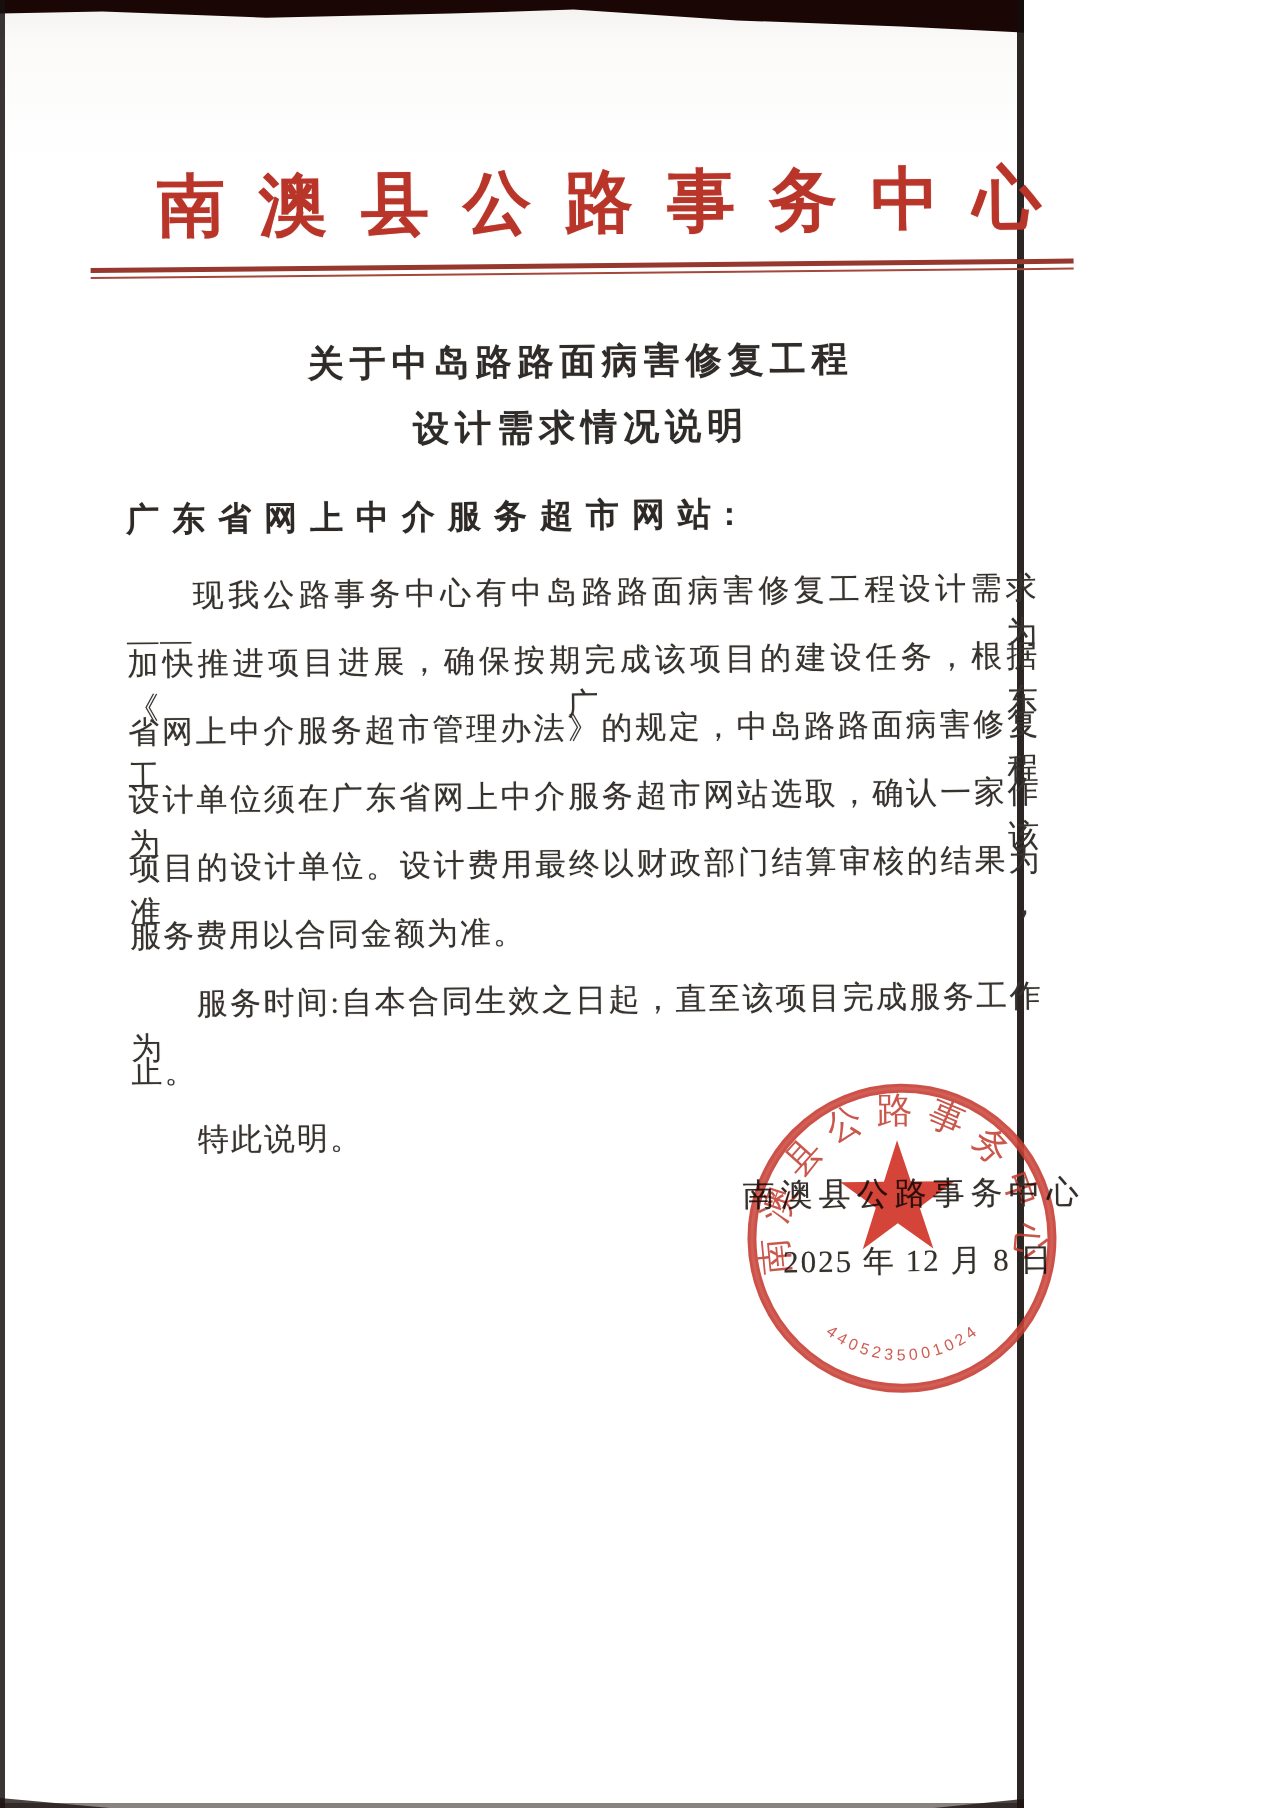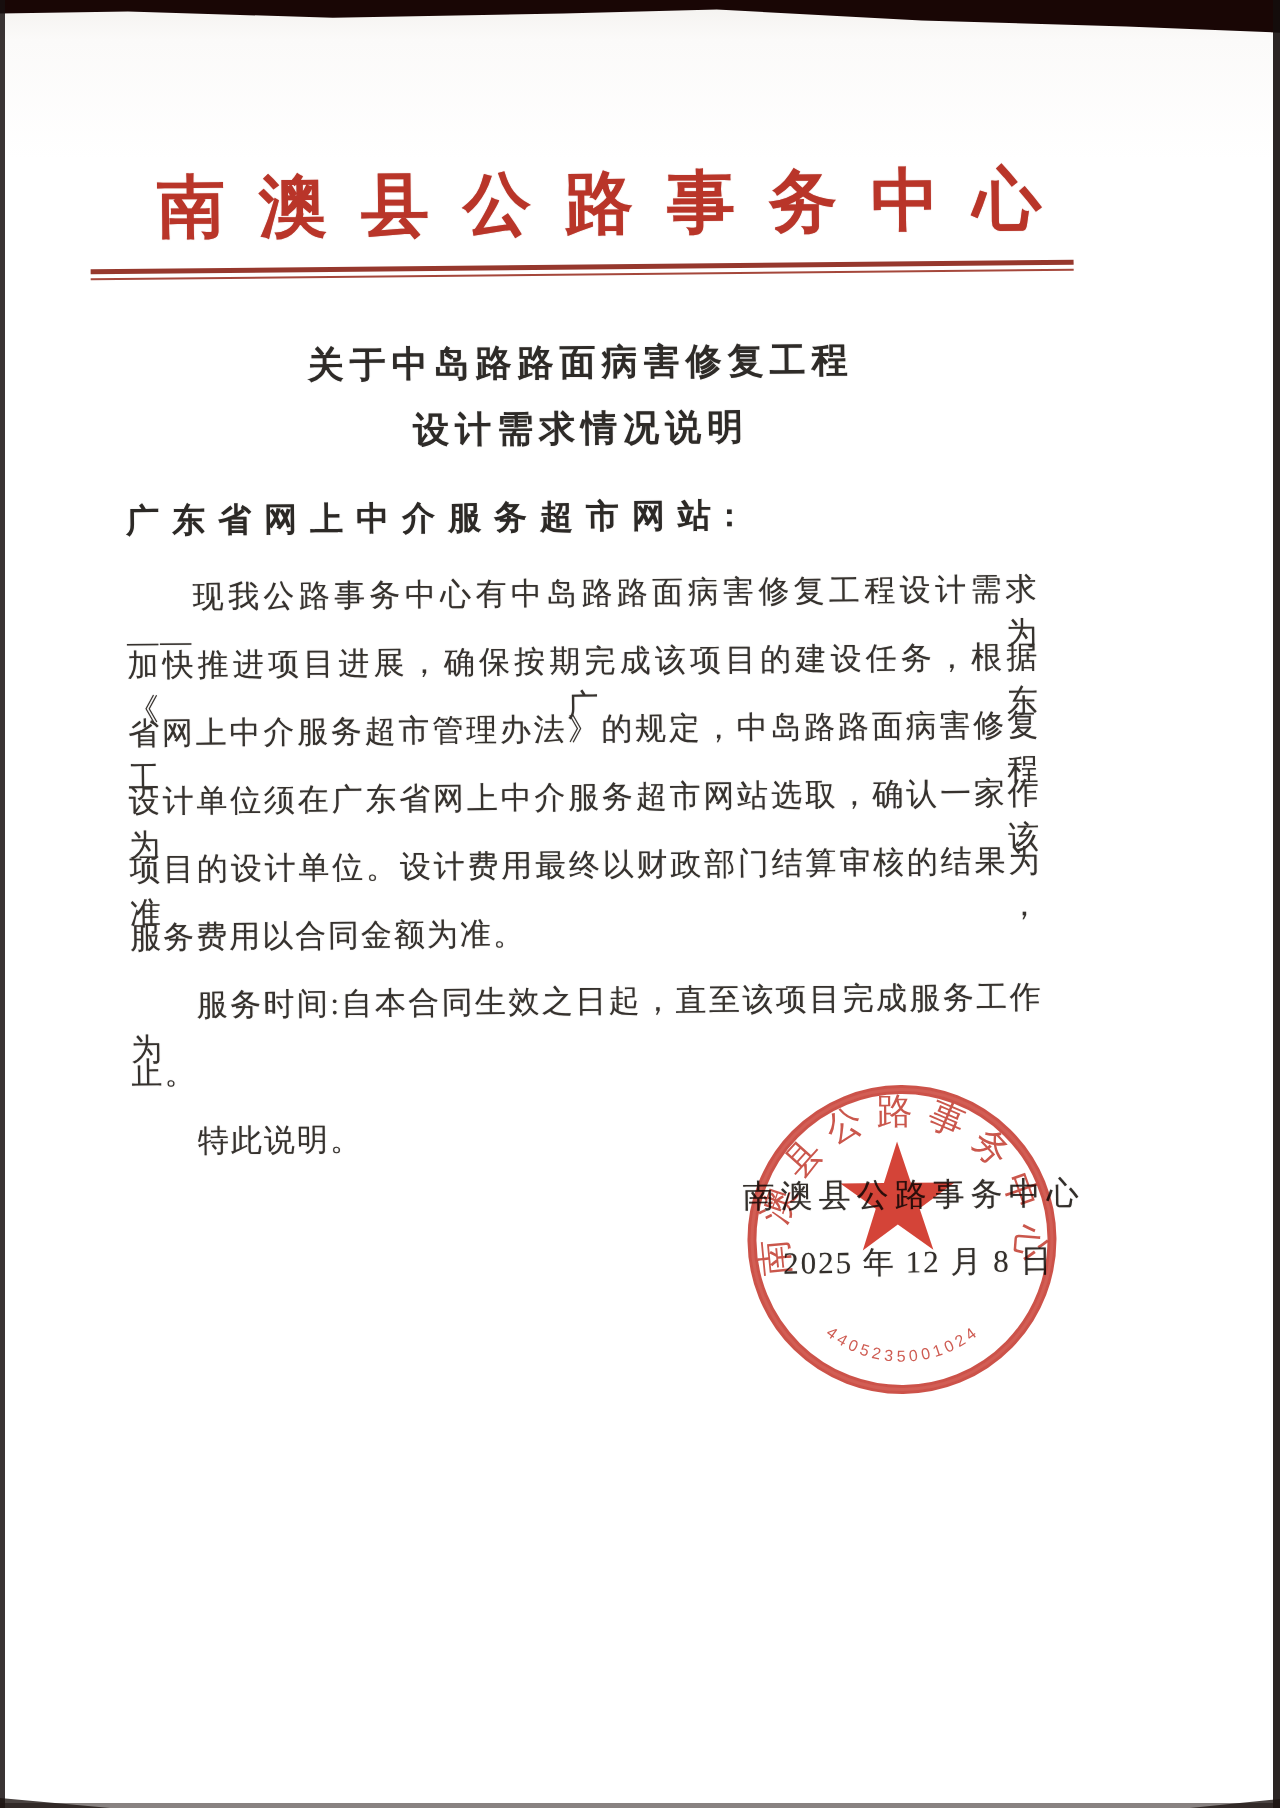--- a/index.html
+++ b/index.html
@@ -1,21 +1,21 @@
 <!DOCTYPE html>
 <html><head>
 <meta charset="utf-8">
 <style>
   html,body{margin:0;padding:0;}
   body{
     width:1280px;height:1808px;overflow:hidden;
     background:#ffffff;
     font-family:"Liberation Serif","DejaVu Serif",serif;
   }
-  .page{position:relative;width:1280px;height:1808px;background:linear-gradient(180deg,#f3f1ee 0px,#fbfaf9 40px,#ffffff 160px,#ffffff 100%);}
+  .page{position:relative;width:1024px;height:1808px;background:linear-gradient(180deg,#f3f1ee 0px,#fbfaf9 40px,#ffffff 160px,#ffffff 100%);}
 
   
   .edge-top{position:absolute;top:0;left:0;width:100%;height:34px;background:#190605;
     clip-path:polygon(0 0,100% 0,100% 96%,88% 78%,72% 60%,56% 28%,44% 40%,26% 52%,10% 34%,0 40%);}
   .edge-left{position:absolute;top:0;left:0;width:5px;height:100%;background:#171010;opacity:.85;}
   .edge-right{position:absolute;top:0;right:0;width:7px;height:100%;background:#140d0c;opacity:.9;}
   .edge-bottom{position:absolute;bottom:0;left:0;width:100%;height:5px;background:#261c19;opacity:.55;}
   .corner-bl{position:absolute;bottom:0;left:0;width:110px;height:10px;background:#1d1412;clip-path:polygon(0 0,100% 100%,0 100%);opacity:.8;}
   .corner-br{position:absolute;bottom:0;right:0;width:90px;height:9px;background:#1d1412;clip-path:polygon(100% 0,100% 100%,0 100%);opacity:.8;}
 

